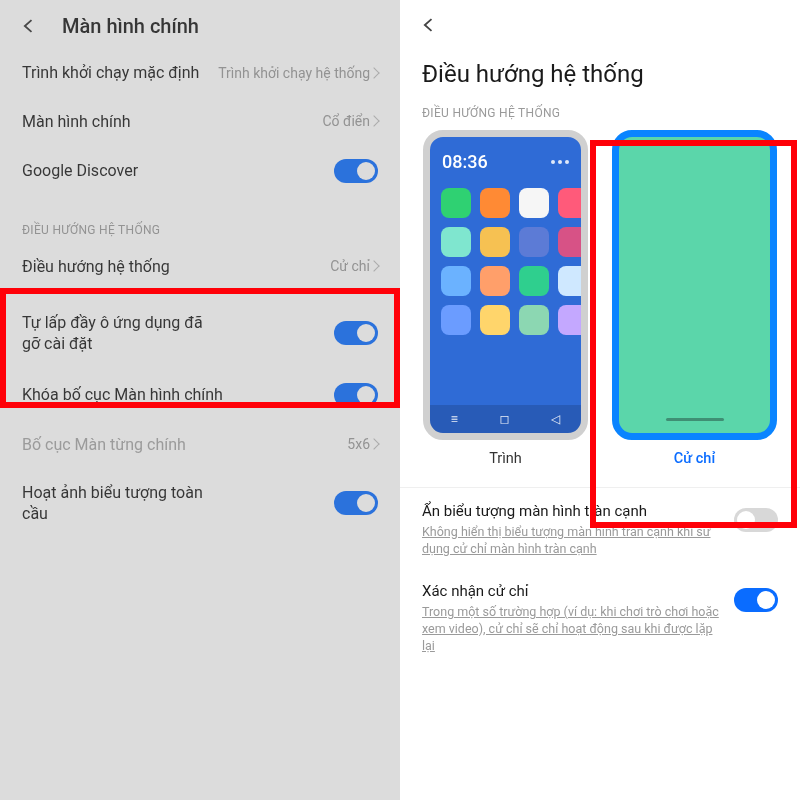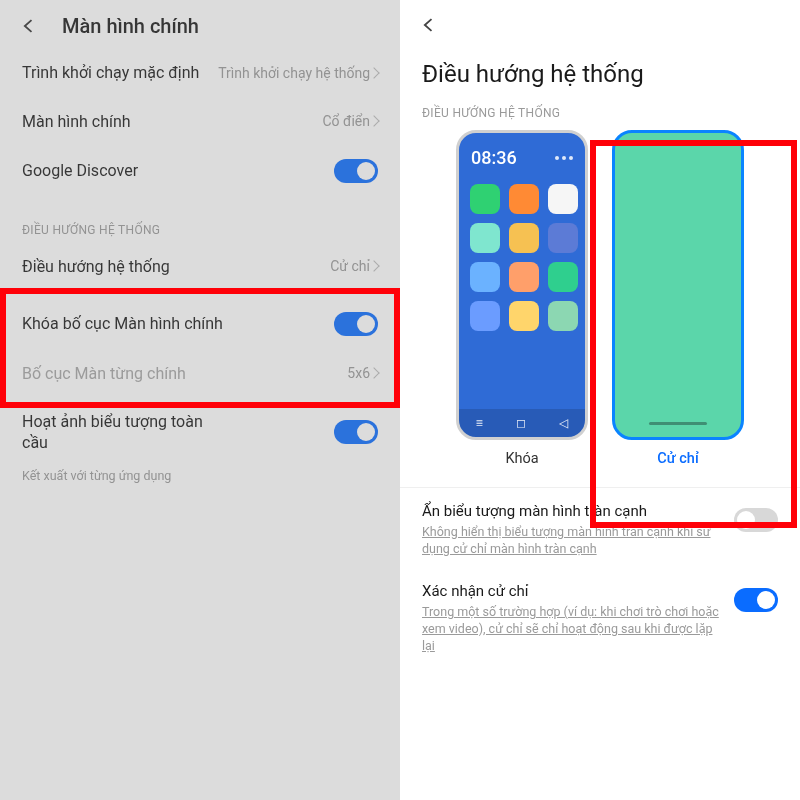--- a/index.html
+++ b/index.html
@@ -27,21 +27,21 @@
   .toggle .knob { position: absolute; width: 18px; height: 18px; border-radius: 50%; background: #fff; top: 3px; }
   .toggle.on .knob { right: 3px; }
   .toggle.off .knob { left: 3px; }
   .divider { height: 8px; background: rgba(0,0,0,0); }
   .highlight-box { position: absolute; border: 6px solid #ff0008; pointer-events: none; }
   .hl1 { left: 0px; top: 288px; width: 400px; height: 120px; }
   .hl2 { left: 590px; top: 140px; width: 207px; height: 388px; }
   
   .nav-cards { display: flex; justify-content: center; gap: 24px; padding: 4px 18px 14px 18px; }
   .card-col { display: flex; flex-direction: column; align-items: center; gap: 10px; }
-  .phone-card { width: 132px; height: 310px; border-radius: 20px; border: 3px solid #14532d; position: relative; overflow: hidden; background: #2f6bd6; }
+  .phone-card { width: 165px; height: 310px; border-radius: 20px; border: 7px solid #14532d; position: relative; overflow: hidden; background: #2f6bd6; }
   .phone-card.selected { border-color: #0a84ff; }
   .phone-card.plain { border-color: #d0d0d0; }
   .phone-inner-buttons { background: #2f6bd6; }
   .phone-topbar { color: #fff; font-size: 18px; font-weight: 500; padding: 14px 12px 6px 12px; display:flex; justify-content:space-between; align-items:center;}
   .phone-topbar .dots { display:flex; gap:3px; }
   .phone-topbar .dot { width:4px; height:4px; border-radius:50%; background: rgba(255,255,255,0.85); }
   .icon-grid { display: grid; grid-template-columns: repeat(4, 1fr); gap: 9px; padding: 10px 11px; }
   .app-icn { width: 30px; height: 30px; border-radius: 8px; }
   .navbtns { position: absolute; bottom: 0; left:0; right:0; height: 28px; background: rgba(0,0,0,0.14); display: flex; justify-content: space-around; align-items: center; }
   .navbtns span { color: rgba(255,255,255,0.9); font-size: 12px; }
@@ -101,20 +101,26 @@
     <div class="row">
       <div class="label">Điều hướng hệ thống</div>
       <div class="value">
           <span>Cử chỉ</span>
           <span class="chev"></span>
         </div>
     </div>
 
     <div class="divider"></div>
 
+    <div class="row">
+      <div class="label sub">Tự lấp đầy ô ứng dụng đã gỡ cài đặt</div>
+      <div class="toggle on">
+          <div class="knob"></div>
+        </div>
+    </div>
 
     <div class="row">
       <div class="label">Khóa bố cục Màn hình chính</div>
       <div class="toggle on">
           <div class="knob"></div>
         </div>
     </div>
 
 
     <div class="row dim">
@@ -124,21 +130,20 @@
           <span class="chev"></span>
         </div>
     </div>
 
     <div class="row">
       <div class="label sub">Hoạt ảnh biểu tượng toàn cầu</div>
       <div class="toggle on">
           <div class="knob"></div>
         </div>
     </div>
-    <div style="padding:0 22px 0 22px; font-size:12.5px; color:#9a9a9a;">Kết xuất với từng ứng dụng</div>
 
     <div class="overlay-left"></div>
   </div>
 
   <div class="panel right">
     <div class="header">
       <div class="back-arrow">
         <svg viewBox="0 0 24 24">
             <path d="M15 5 L7 12 L15 19"></path>
           </svg>
@@ -175,21 +180,21 @@
               <div class="app-icn" style="background: rgb(255, 213, 107);"></div>
               <div class="app-icn" style="background: rgb(140, 215, 178);"></div>
               <div class="app-icn" style="background: rgb(196, 168, 255);"></div>
             </div>
           <div class="navbtns">
             <span>≡</span>
             <span>◻</span>
             <span>◁</span>
           </div>
         </div>
-        <div class="card-label">Khóa</div>
+        <div class="card-label">Trình</div>
       </div>
 
       <div class="card-col">
         <div class="phone-card selected phone-gesture">
           <div class="gesture-bar"></div>
         </div>
         <div class="card-label active">Cử chỉ</div>
       </div>
     </div>
 

